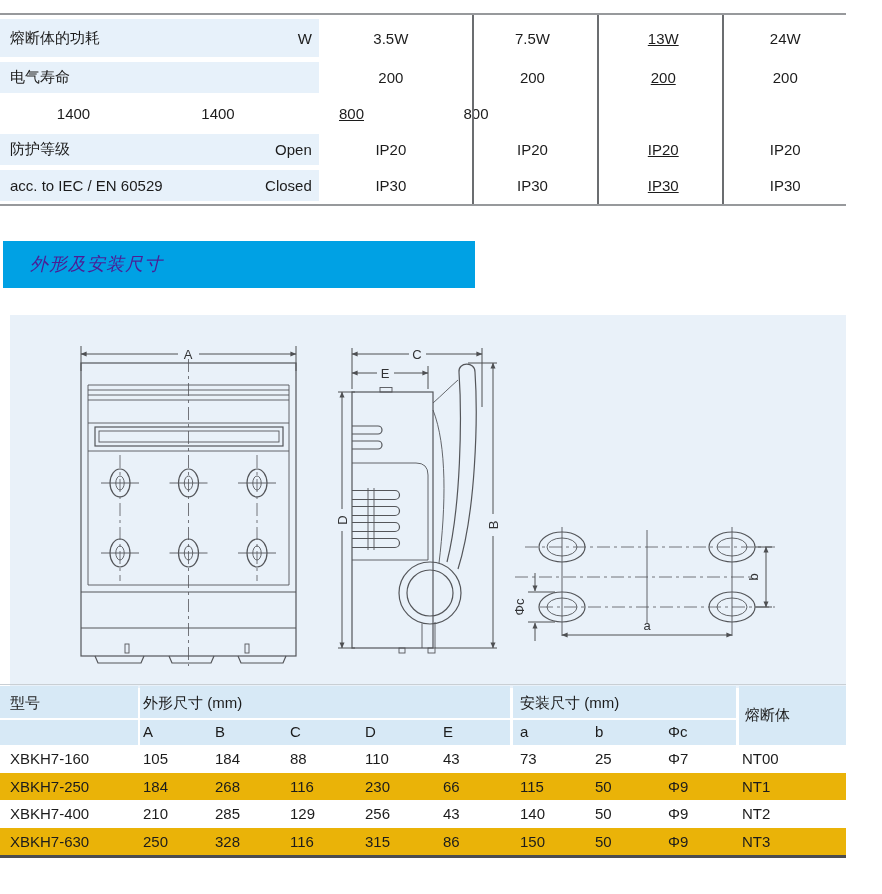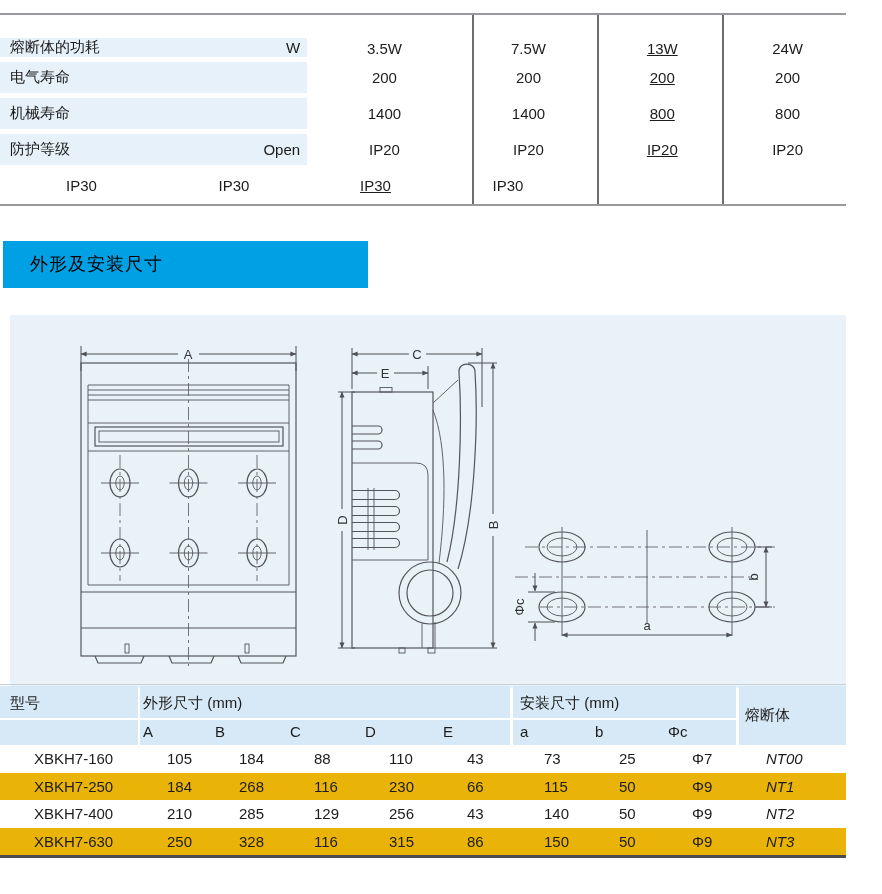--- a/index.html
+++ b/index.html
@@ -4,30 +4,30 @@
 <style>
   html,body{margin:0;padding:0;background:#fff;}
   body{font-family:"Liberation Sans","DejaVu Sans",sans-serif;color:#1c1c1c;}
   #page{position:relative;width:882px;height:894px;background:#fff;overflow:hidden;}
 
   
   .spec-table{position:absolute;left:0;top:13px;width:846px;height:193px;box-sizing:border-box;
     border-top:2px solid #97999c;border-bottom:2px solid #97999c;
     display:flex;flex-direction:column;gap:5px;padding-top:4px;}
   .spec-row{display:flex;height:31px;flex:0 0 auto;}
-  .spec-row.first{height:38px;align-items:flex-end;}
+  .spec-row.first{height:38px;}
   .spec-label-cell{width:325px;box-sizing:border-box;background:#e7f1fa;display:flex;
     align-items:center;justify-content:space-between;padding:0 7px 0 10px;font-size:15px;}
-  .spec-val{display:flex;align-items:center;justify-content:center;font-size:15px;padding-left:8px;}
+  .spec-val{display:flex;align-items:center;justify-content:center;font-size:15px;}
   .vw1{width:147px;} .vw2{width:142px;} .vw3{width:125px;text-decoration:underline;} .vw4{width:124px;}
   .vline{position:absolute;top:0;bottom:0;width:1.5px;background:#6b6d70;}
 
   
-  .section-band{position:absolute;left:3px;top:241px;width:365px;height:47px;background:#00a1e4;
-    color:#000000;font-size:18px;line-height:47px;padding-left:27px;box-sizing:border-box;letter-spacing:1px;}
+  .section-band{position:absolute;left:3px;top:241px;width:472px;height:47px;background:#00a1e4;
+    color:#4c1d95;font-size:18px;line-height:47px;padding-left:27px;box-sizing:border-box;letter-spacing:1px;font-style:italic;}
 
   
   .panel{position:absolute;left:10px;top:315px;width:836px;height:373px;background:#e9f1f9;}
   .panel svg{display:block;}
   .out{stroke:#54565a;stroke-width:1.2;fill:none;}
   .thin{stroke:#54565a;stroke-width:0.9;fill:none;}
   .dim{stroke:#4e5053;stroke-width:1;fill:none;}
   .cl{stroke:#54565a;stroke-width:0.8;fill:none;stroke-dasharray:13 4 3 4;}
   .dl{font-size:13px;fill:#323335;font-family:"Liberation Sans","DejaVu Sans",sans-serif;}
   .lblbg{fill:#e9f1f9;stroke:none;}
@@ -35,23 +35,23 @@
   
   .dim-table{position:absolute;left:0;top:684px;width:846px;}
   .dt-topline{height:1px;background:#c9cfd4;}
   .dt-header{position:relative;height:60px;}
   .hb{position:absolute;background:#d7e9f6;}
   .ht{position:absolute;font-size:15px;line-height:33px;white-space:nowrap;}
   .dt-grid{display:grid;grid-template-columns:140px 72px 75px 75px 78px 77px 75px 73px 71px 110px;}
   .dt-letters{position:absolute;left:0;top:34px;width:846px;height:26px;font-size:15px;}
   .dt-letters div{line-height:26px;padding-left:3px;}
   .dt-row{height:27.5px;align-items:center;font-size:15px;}
-  .dt-row div{padding-left:3px;margin-left:24px;}
+  .dt-row div{padding-left:3px;}
   .dt-row div:first-child,.dt-letters div:first-child{padding-left:10px;}
-  .dt-row div:last-child,.dt-letters div:last-child{padding-left:6px;font-style:italic;}
+  .dt-row div:last-child,.dt-letters div:last-child{padding-left:6px;}
   .dt-row.alt{background:#eab308;}
   .dt-bottom{height:3px;background:#4b4c4e;}
 </style>
 </head>
 <body>
 
 <div id="page">
 
   <div class="spec-table">
     <div class="spec-row first">
@@ -68,40 +68,40 @@
       <div class="spec-label-cell">
         <span>电气寿命</span>
         <span></span>
       </div>
       <div class="spec-val vw1">200</div>
       <div class="spec-val vw2">200</div>
       <div class="spec-val vw3">200</div>
       <div class="spec-val vw4">200</div>
     </div>
     <div class="spec-row">
-      <div class="spec-label-cell">
-        <span>机械寿命</span>
-        <span></span>
-      </div>
       <div class="spec-val vw1">1400</div>
       <div class="spec-val vw2">1400</div>
       <div class="spec-val vw3">800</div>
       <div class="spec-val vw4">800</div>
     </div>
     <div class="spec-row">
       <div class="spec-label-cell">
         <span>防护等级</span>
         <span>Open</span>
       </div>
       <div class="spec-val vw1">IP20</div>
       <div class="spec-val vw2">IP20</div>
       <div class="spec-val vw3">IP20</div>
       <div class="spec-val vw4">IP20</div>
     </div>
     <div class="spec-row">
+      <div class="spec-label-cell">
+        <span>acc. to IEC / EN 60529</span>
+        <span>Closed</span>
+      </div>
       <div class="spec-val vw1">IP30</div>
       <div class="spec-val vw2">IP30</div>
       <div class="spec-val vw3">IP30</div>
       <div class="spec-val vw4">IP30</div>
     </div>
     <div class="vline" style="left:472px"></div>
     <div class="vline" style="left:597px"></div>
     <div class="vline" style="left:722px"></div>
   </div>
 

